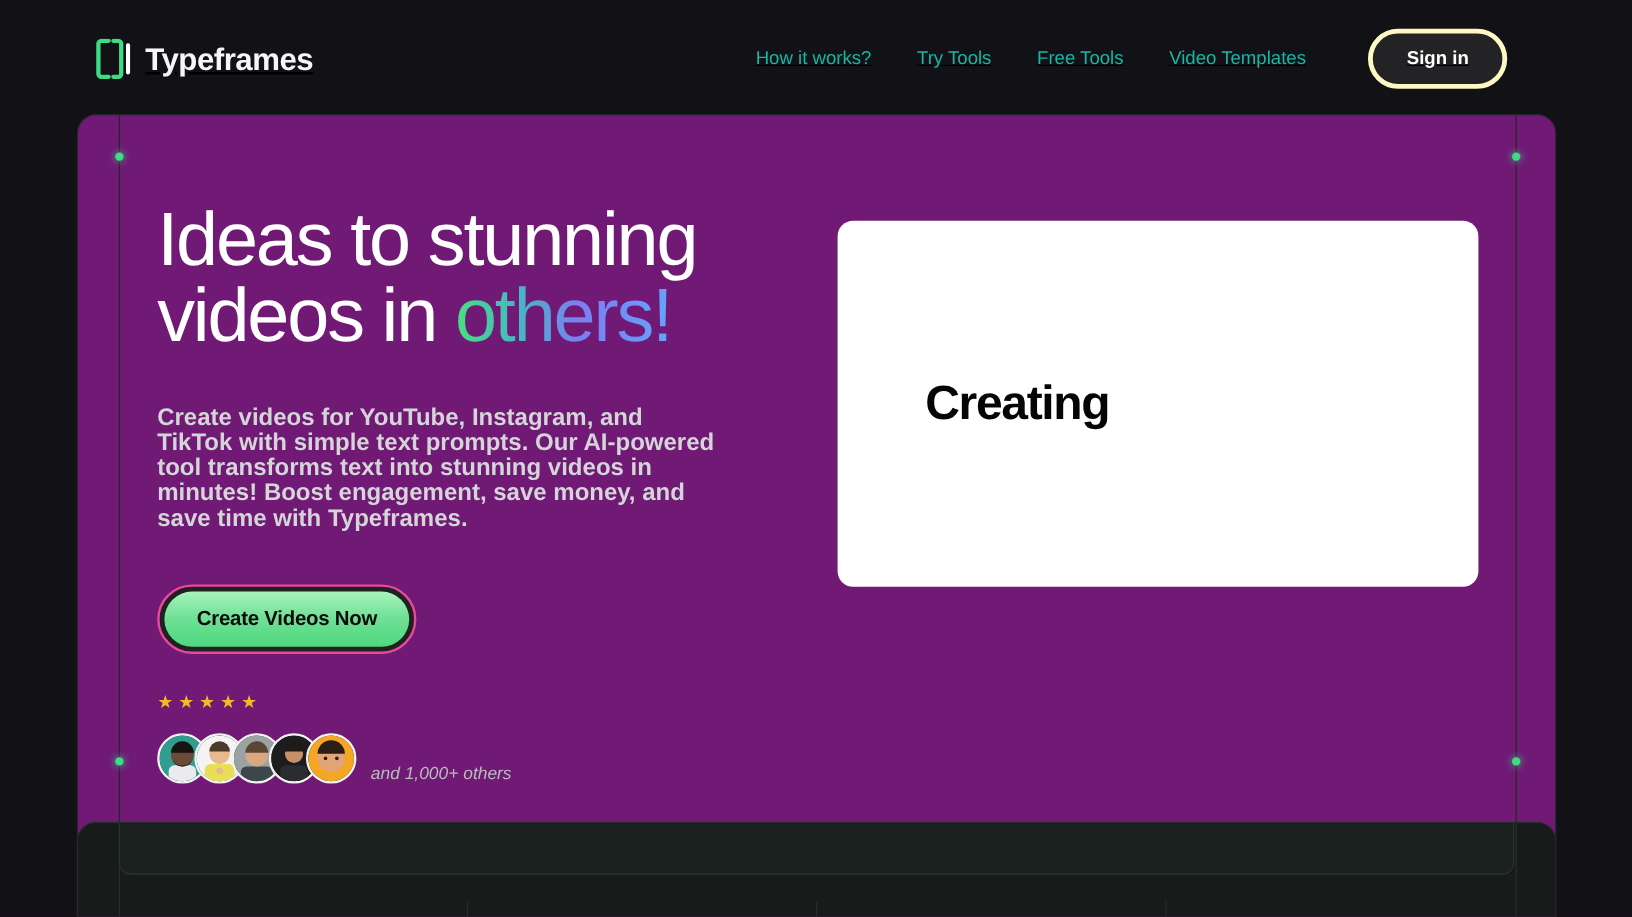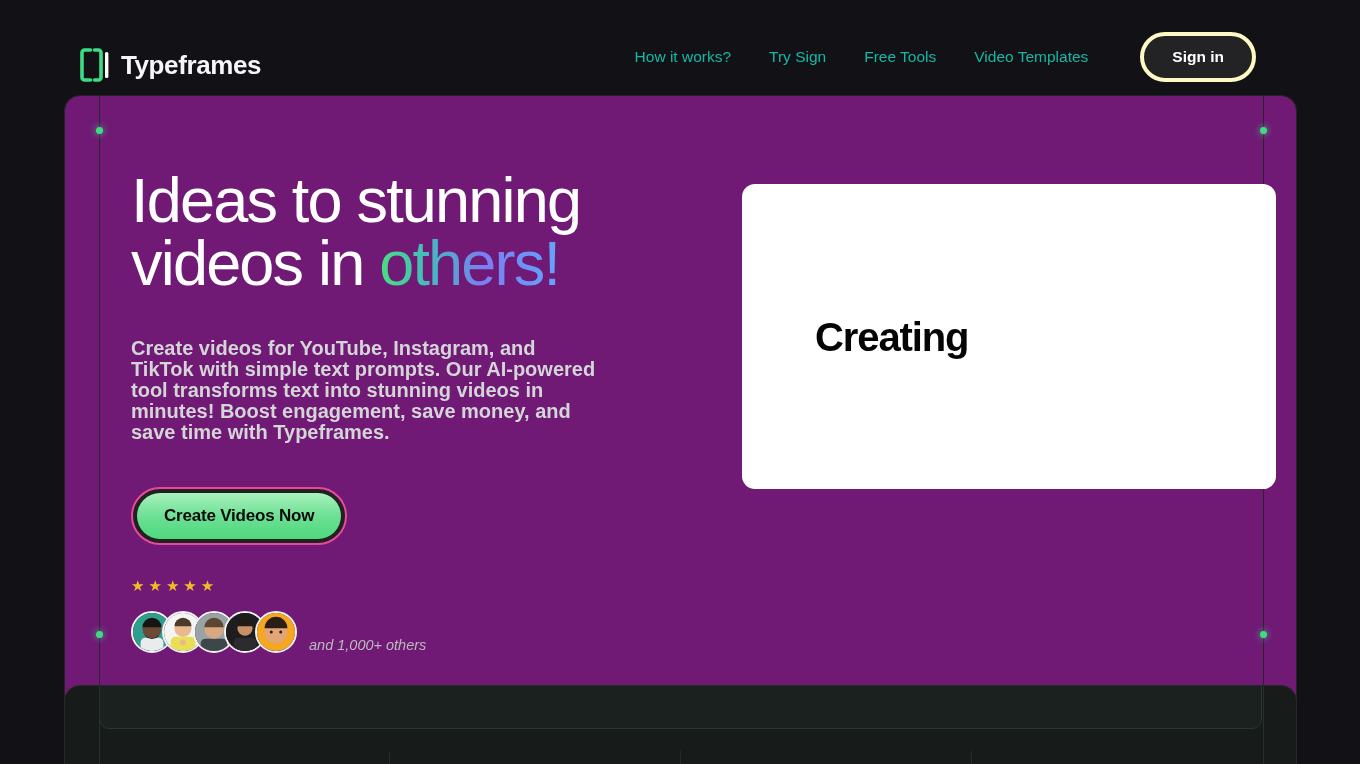--- a/index.html
+++ b/index.html
@@ -8,23 +8,24 @@
     width:1360px; height:764px;
     background:#121116;
     font-family:"Liberation Sans", sans-serif;
     overflow:hidden;
   }
   .page { position:relative; width:1360px; height:764px; }
 
   
   .nav {
     position:absolute; top:0; left:0; width:1360px; height:82px;
-    display:flex; align-items:flex-end;
+    display:flex; align-items:center;
     padding:16px 104px 0 80px;
     z-index:40;
+    text-decoration:underline;
   }
   .brand { display:flex; align-items:center; gap:11px; }
   .brand-mark { width:30px; height:34px; display:block; }
   .brand-name {
     color:#f5f6f7; font-size:26px; font-weight:700; letter-spacing:-.4px;
   }
   .nav-links {
     margin-left:auto; display:flex; align-items:center; gap:0;
   }
   .nav-link {
@@ -129,21 +130,20 @@
     color:#b9bbbd; font-size:14.5px; font-style:italic;
   }
 
   
   .video-card {
     position:absolute; left:633px; top:88px;
     width:534px; height:305px;
     background:#ffffff;
     border-radius:13px;
     overflow:hidden;
-    margin-left:44px;
   }
   .video-word {
     position:absolute; left:73px; top:50%;
     transform:translateY(-50%);
     color:#050505;
     font-size:40px; font-weight:700; letter-spacing:-1.1px;
   }
 
   
   .sec2 {
@@ -181,21 +181,21 @@
           <path d="M10.5 2 H4.5 a2.5 2.5 0 0 0 -2.5 2.5 V29.5 a2.5 2.5 0 0 0 2.5 2.5 H10.5" fill="none" stroke="#3ddc84" stroke-width="3.6" stroke-linecap="round" stroke-linejoin="round"></path>
           <path d="M14.5 2 H18.5 a2.5 2.5 0 0 1 2.5 2.5 V29.5 a2.5 2.5 0 0 1 -2.5 2.5 H14.5" fill="none" stroke="#3ddc84" stroke-width="3.6" stroke-linecap="round" stroke-linejoin="round"></path>
           <rect x="25" y="4" width="3.4" height="26" rx="1.5" fill="#ffffff"></rect>
         </svg>
       </span>
       <span class="brand-name">Typeframes</span>
     </div>
 
     <div class="nav-links">
       <a class="nav-link">How it works?</a>
-      <a class="nav-link">Try Sign</a>
+      <a class="nav-link">Try Tools</a>
       <a class="nav-link">Free Tools</a>
       <a class="nav-link">Video Templates</a>
       <button class="signin-btn">Sign in</button>
     </div>
   </nav>
 
   <section class="hero-shell">
     <div class="vline left"></div>
     <div class="vline right"></div>
     <div class="dot tl"></div>

